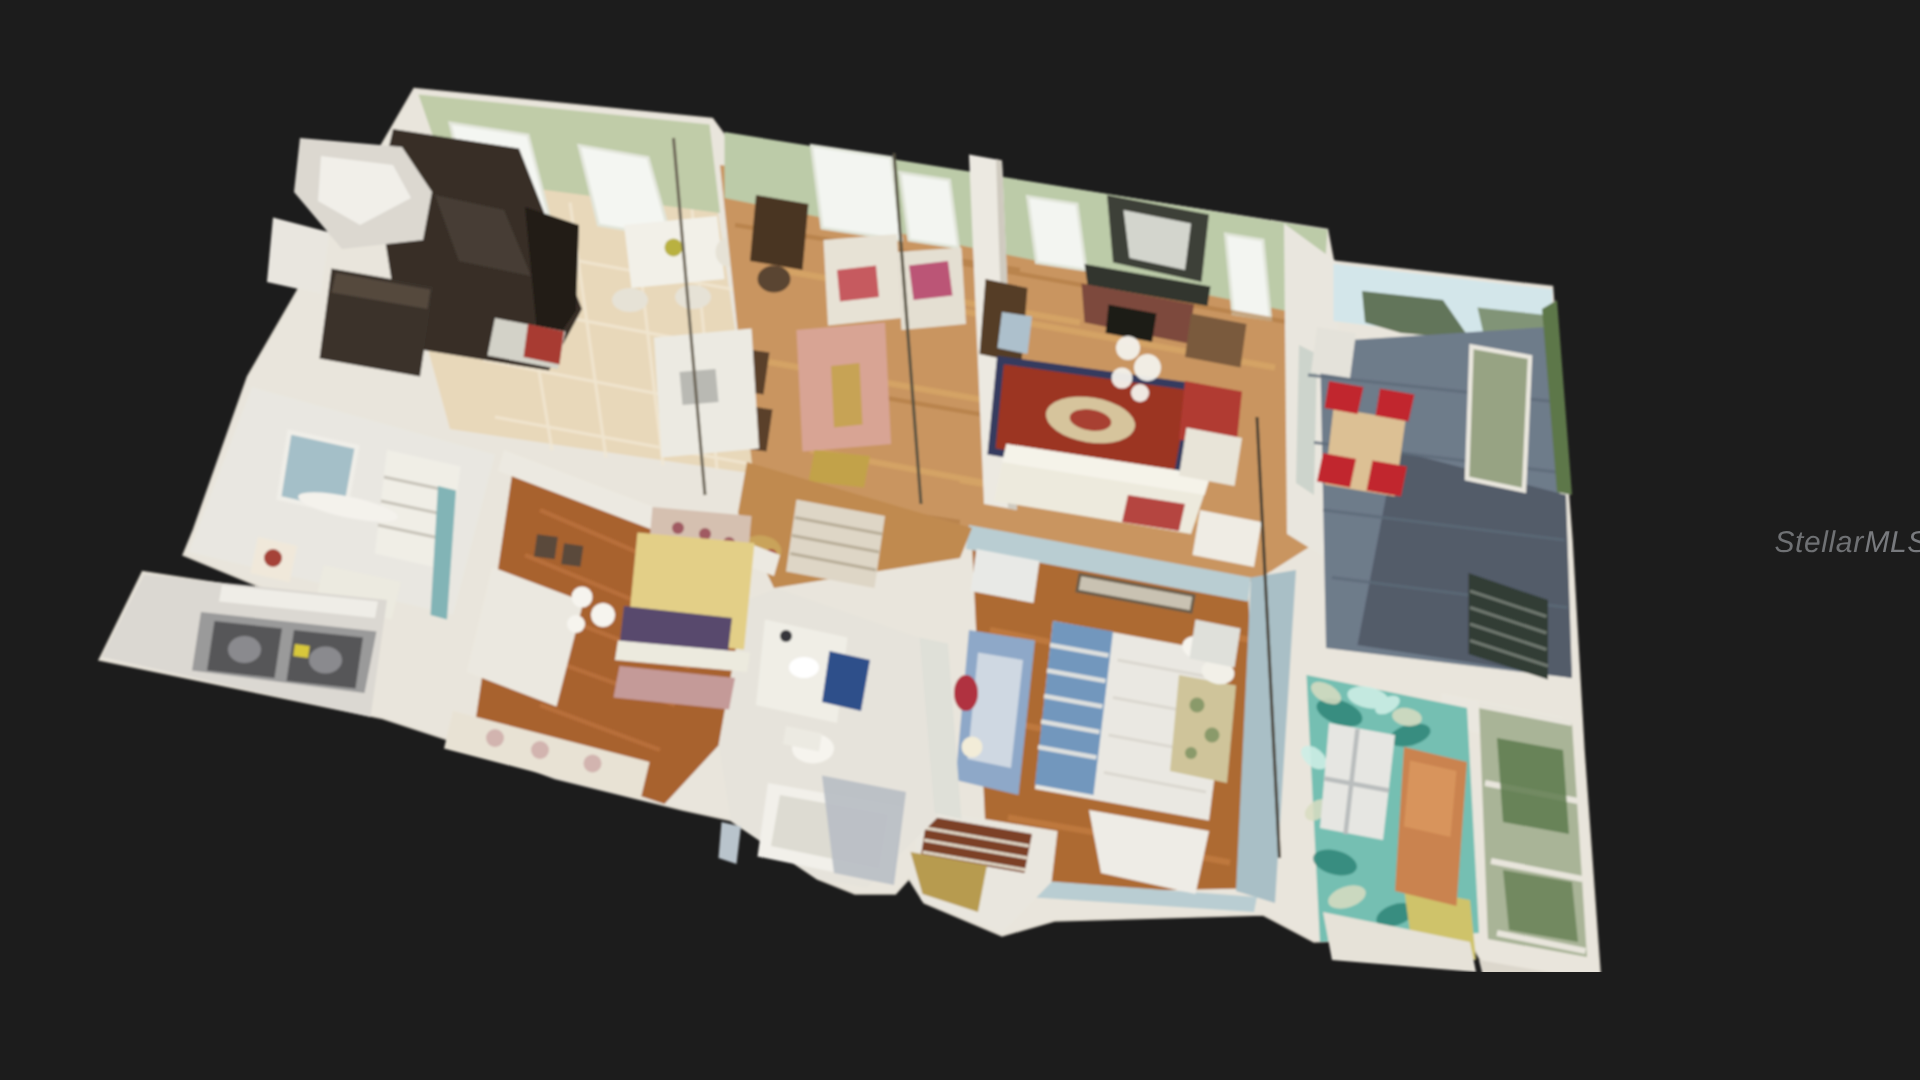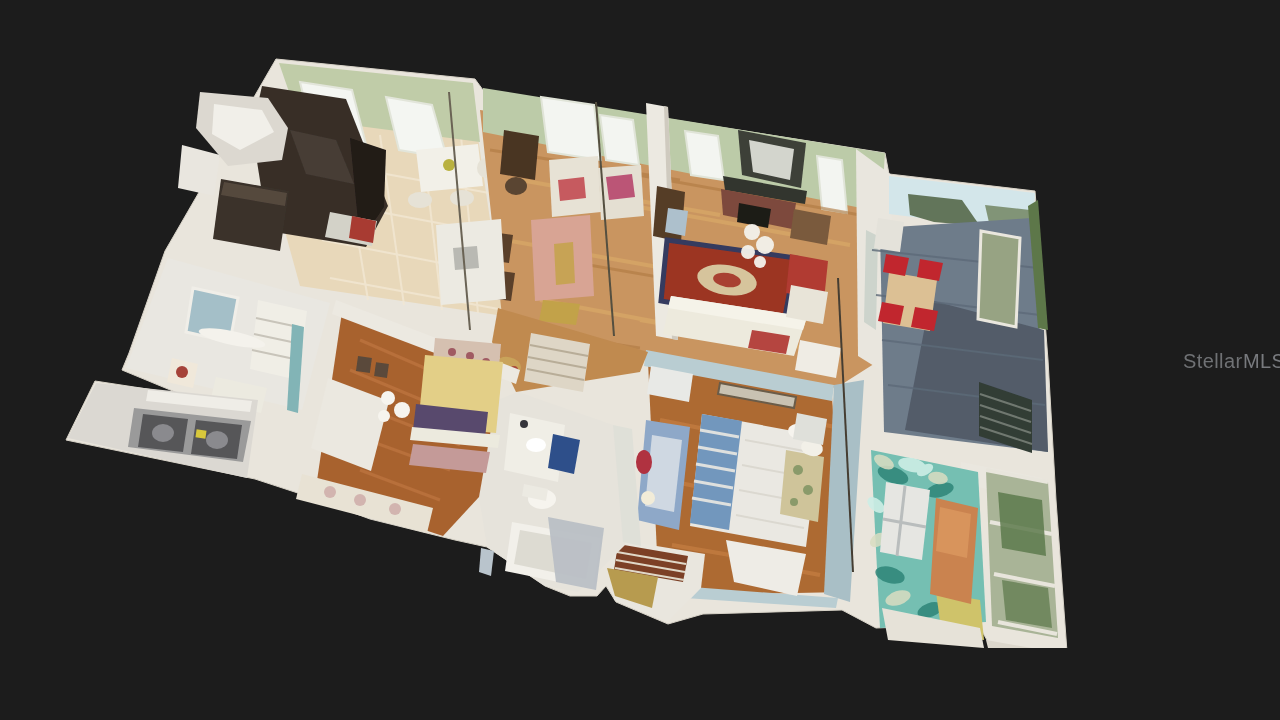--- a/index.html
+++ b/index.html
@@ -1,17 +1,17 @@
 <!DOCTYPE html>
 <html><head>
 <meta charset="utf-8">
 <style>
   html,body{margin:0;padding:0;background:#1c1c1c;}
   .stage{position:relative;width:1280px;height:648px;overflow:hidden;background:#fef9c3;
-         font-family:"Liberation Sans", sans-serif;}
+         font-family:"Liberation Sans", sans-serif;font-style:italic;}
   svg{display:block;}
 </style>
 </head>
 <body>
 <div class="stage">
 <svg width="1280" height="720" viewBox="0 0 1280 720">
   <defs>
     <filter id="soft" x="-2%" y="-2%" width="104%" height="104%">
       <feGaussianBlur stdDeviation="0.7"></feGaussianBlur>
     </filter>

